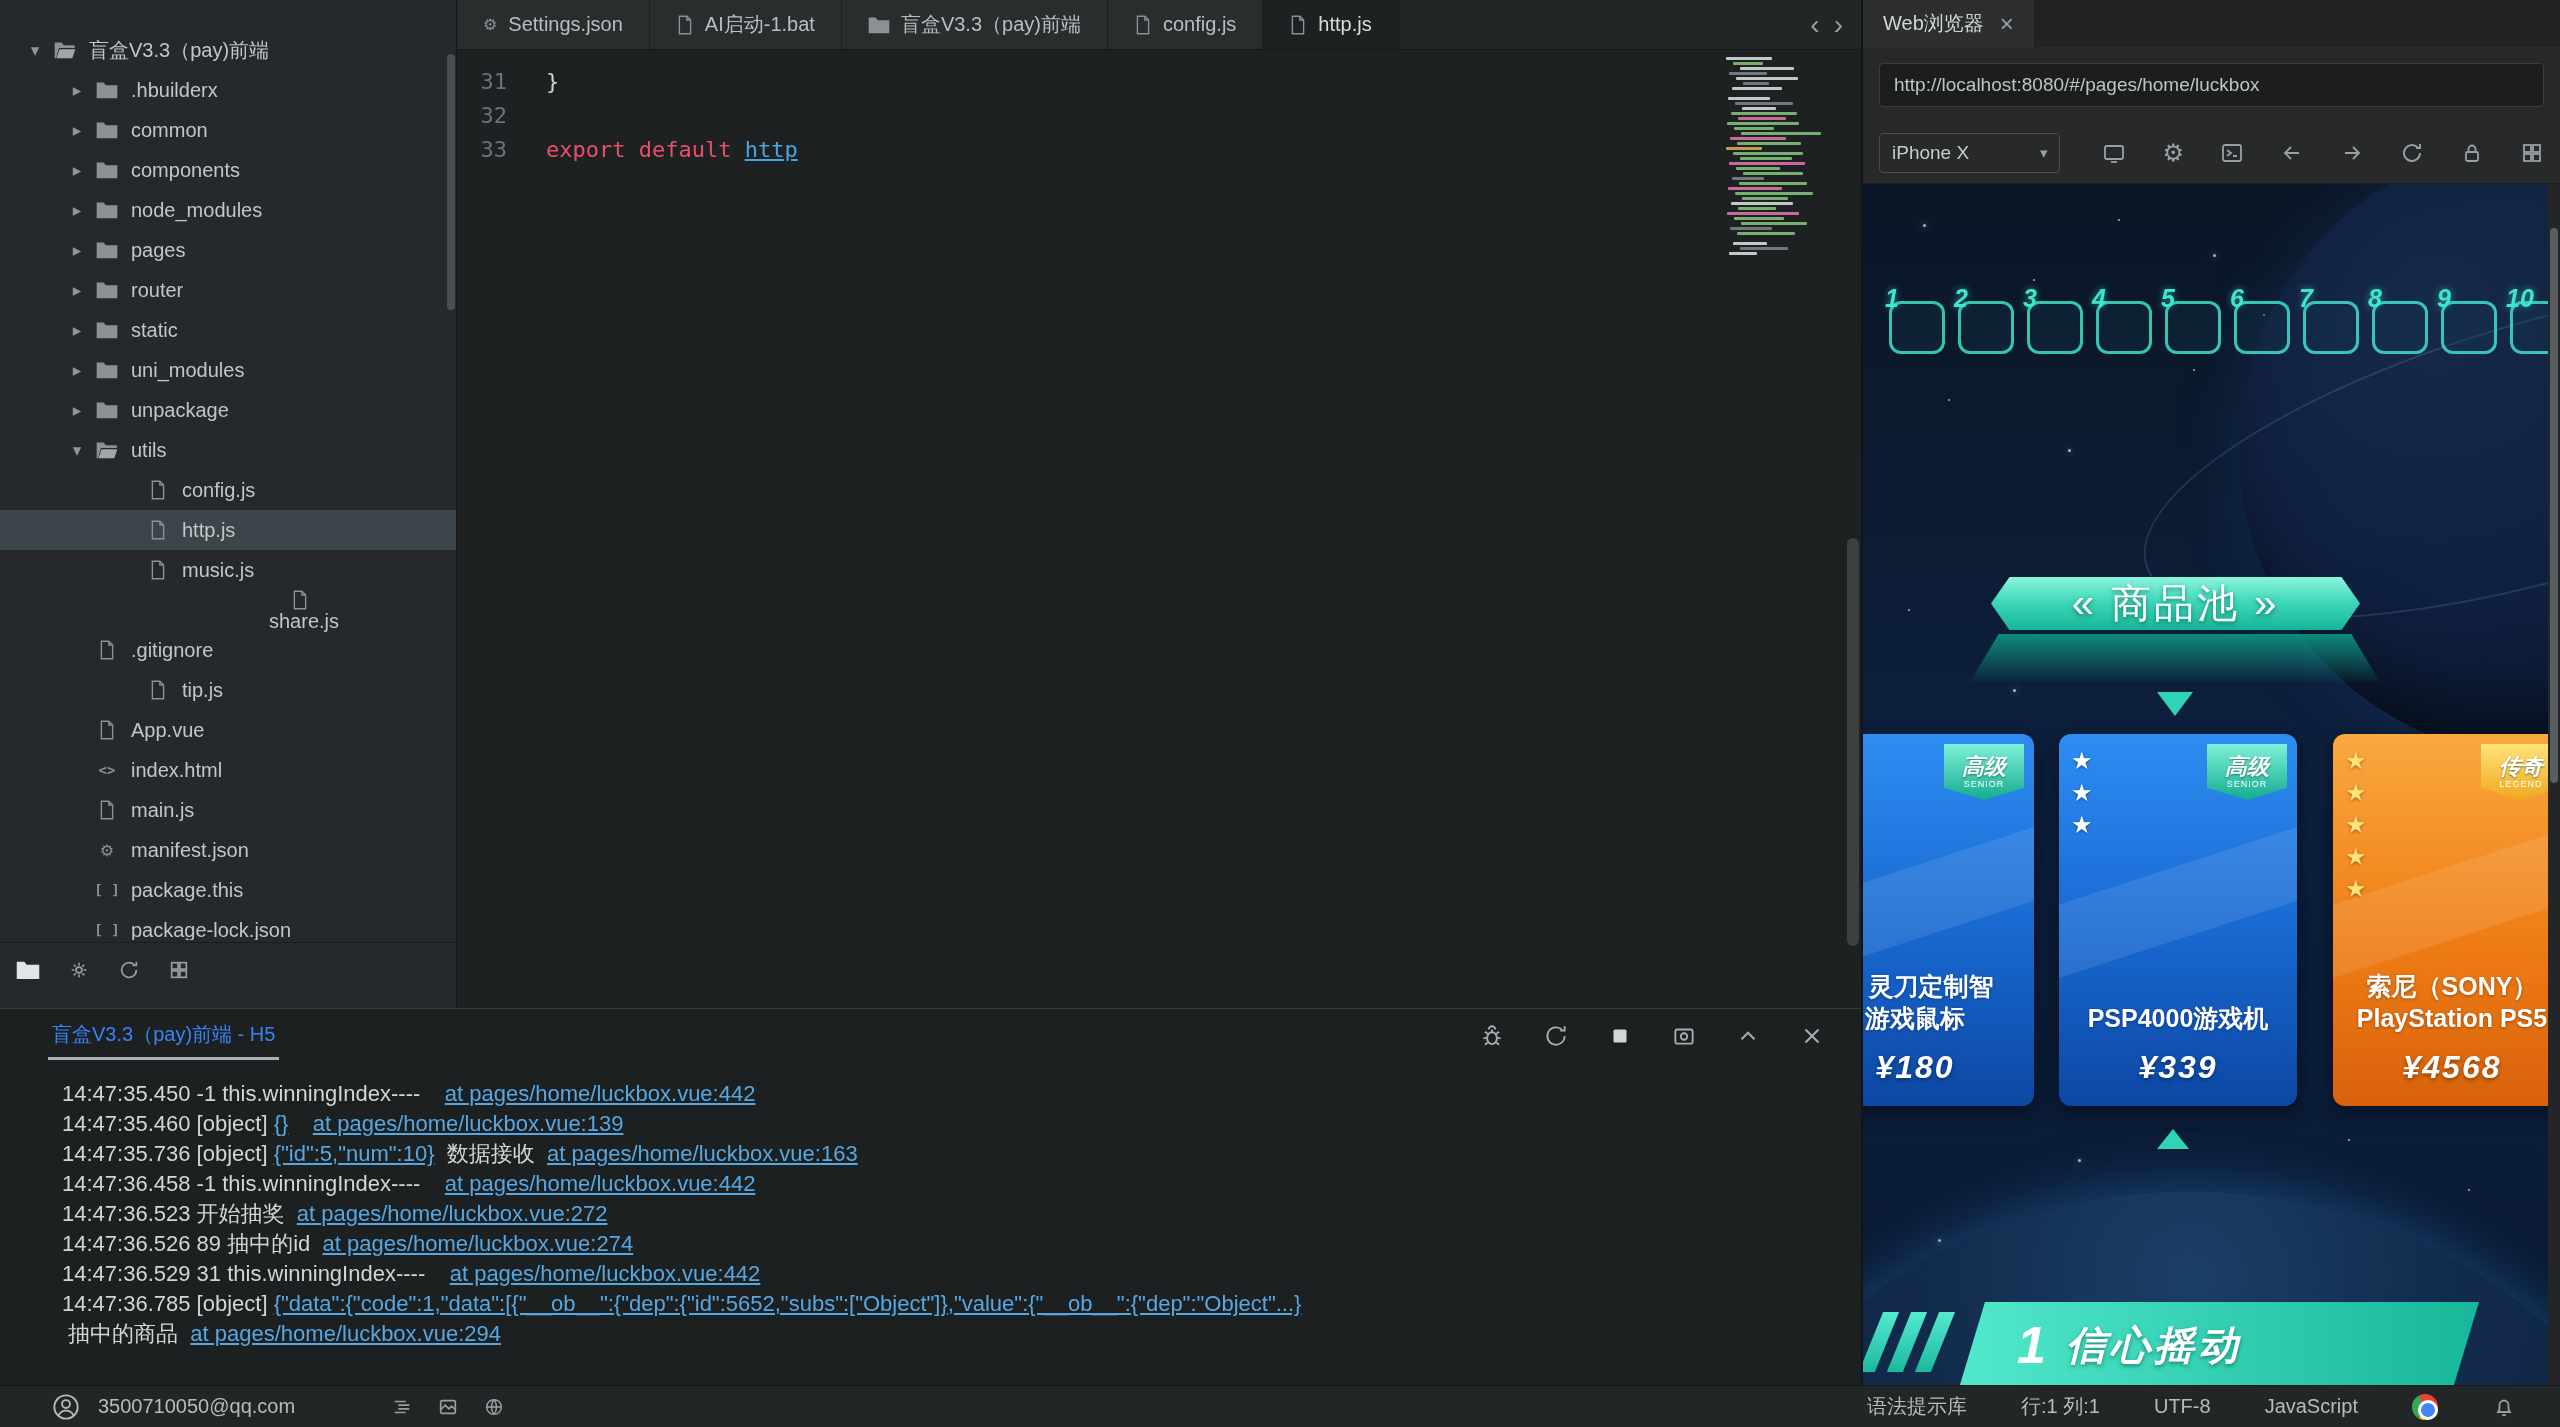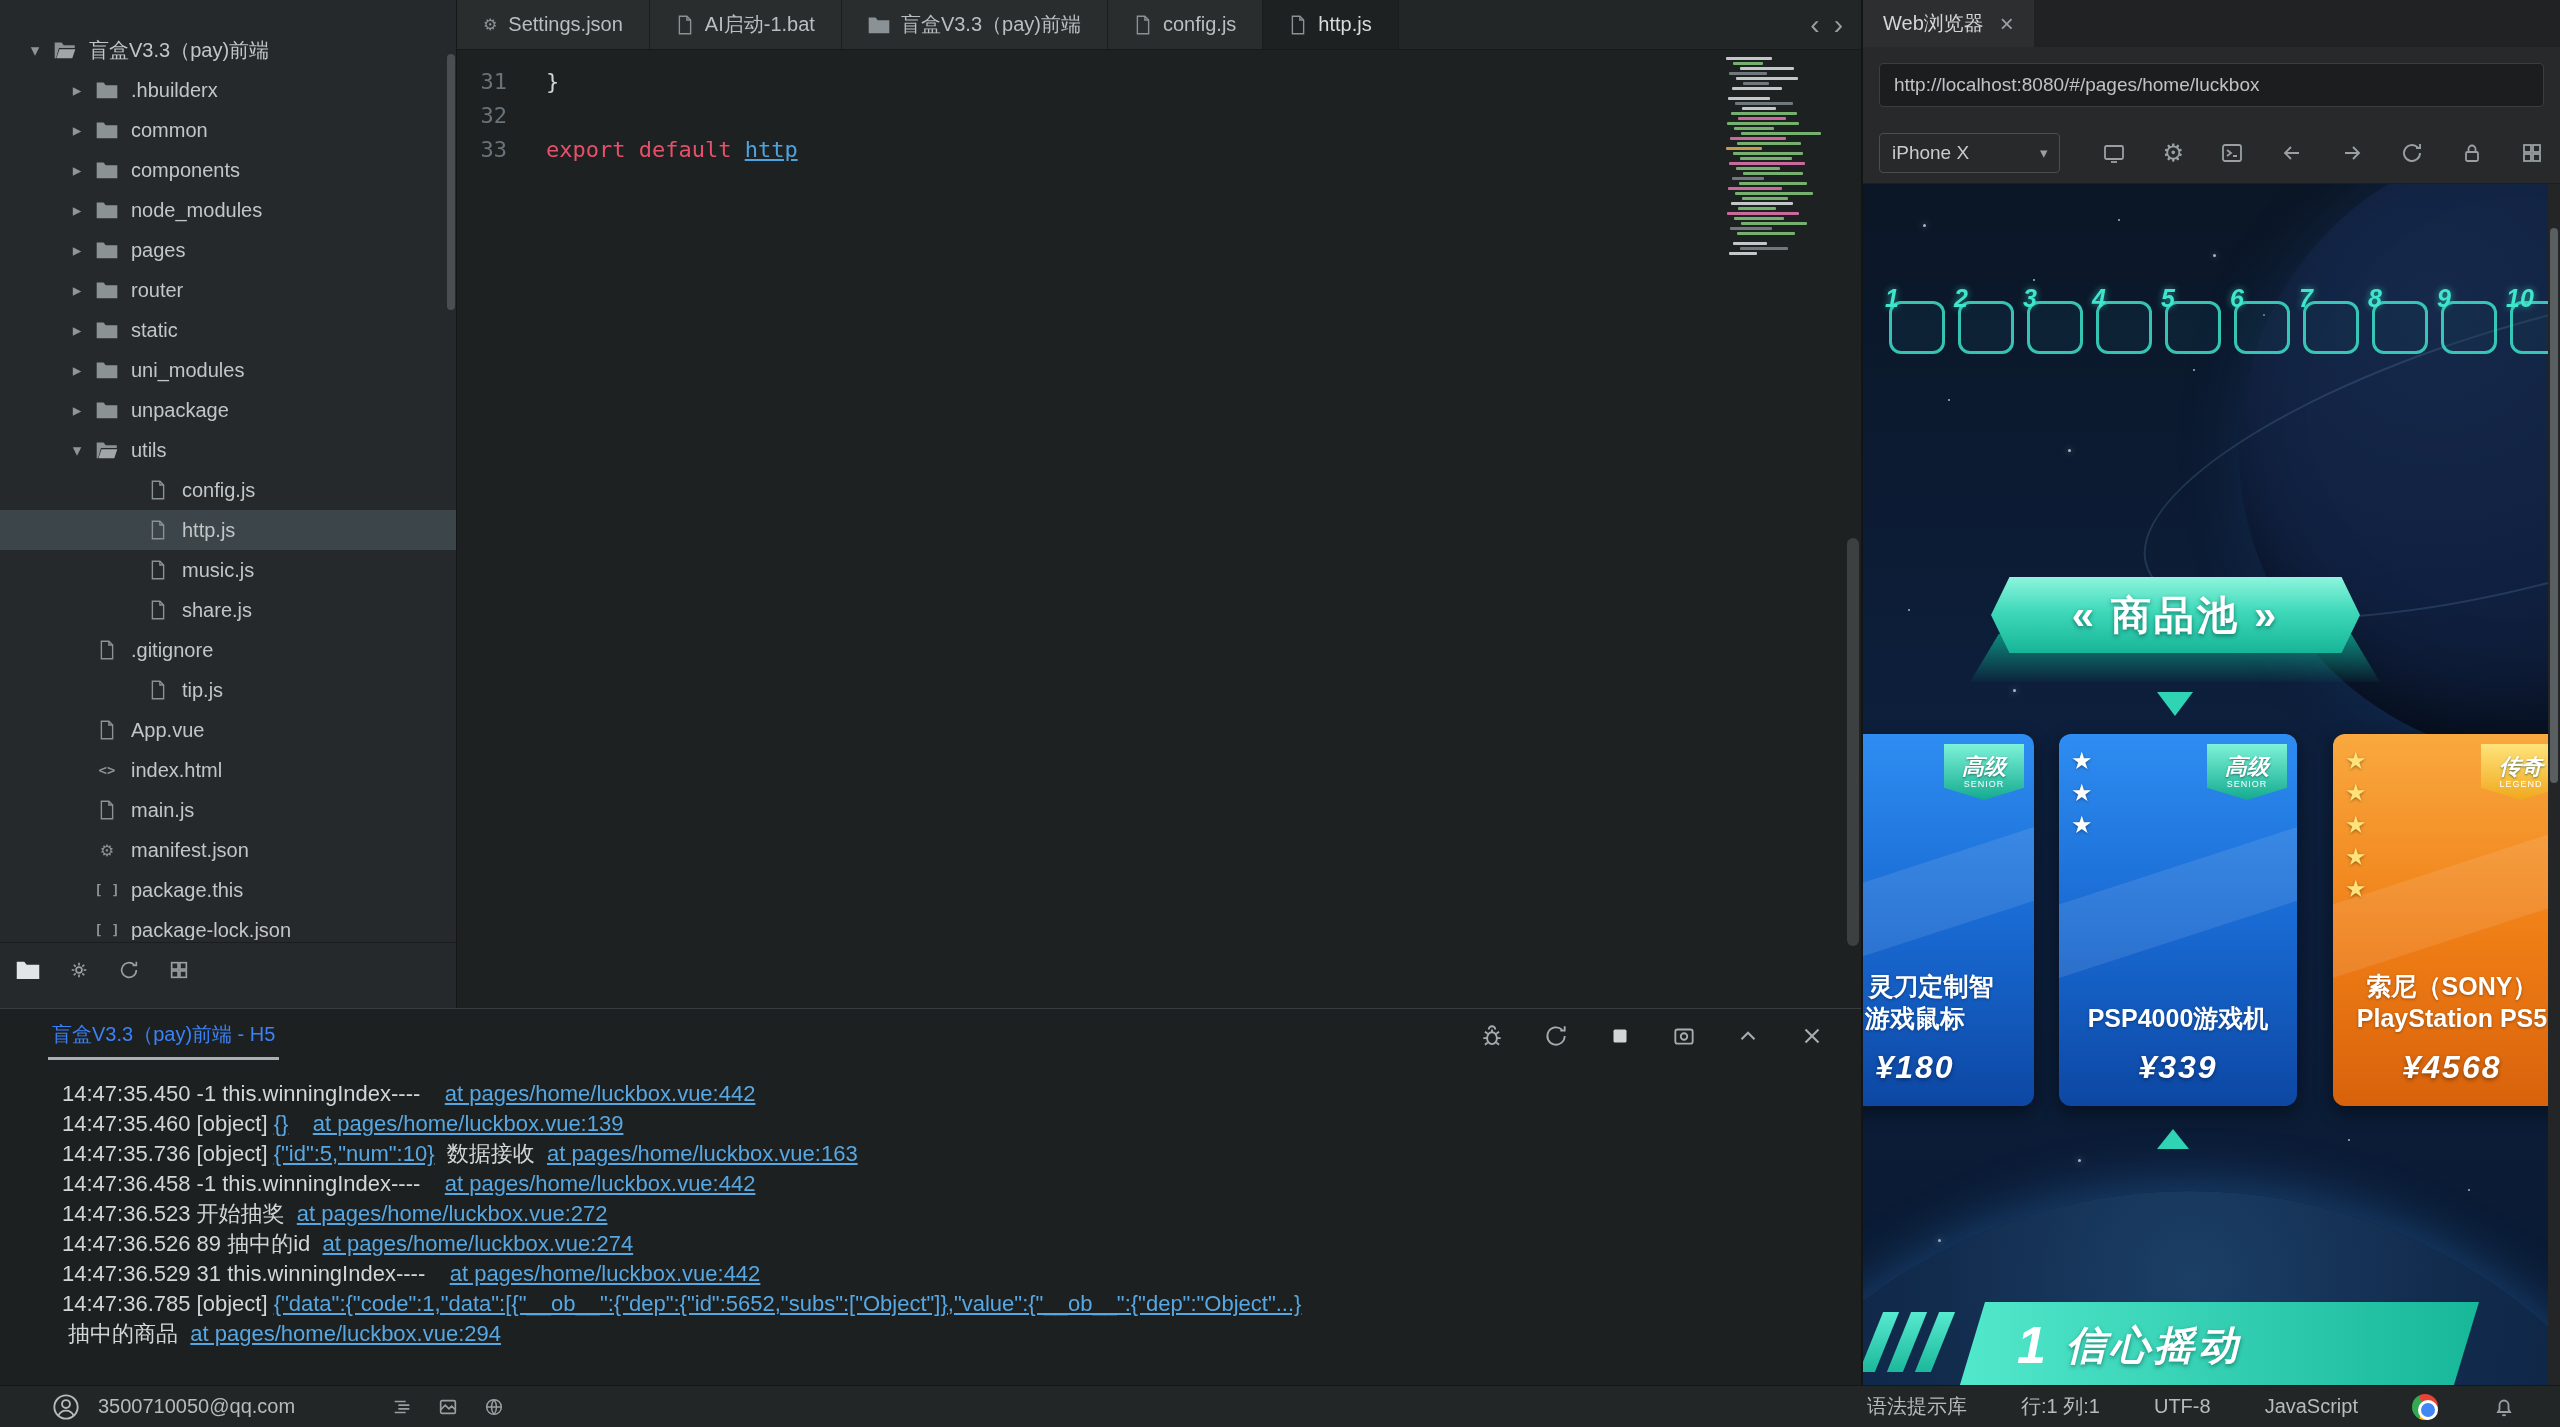--- a/index.html
+++ b/index.html
@@ -85,24 +85,24 @@
   .planet-bottom{position:absolute;left:-212px;top:1007px;width:1078px;height:1078px;border-radius:50%;
     background:radial-gradient(circle at 50% 8%,#1c3f66 0%,#122c4e 22%,#0b1d3a 55%);
     box-shadow:0 -10px 50px rgba(50,130,210,.35);}
   #slots{position:absolute;left:0;top:103px;right:0;height:70px;}
   .slot{position:absolute;top:14px;width:56px;height:53px;border:3px solid rgba(62,226,200,.85);border-radius:12px;
     background:rgba(20,60,80,.25);}
   .slot .n{position:absolute;top:-20px;left:-7px;font-size:25px;font-weight:bold;font-style:italic;color:#3fe6cc;
     text-shadow:0 0 7px rgba(63,230,204,.6);}
   #pool-platform{position:absolute;left:107px;top:450px;width:410px;height:48px;
     background:linear-gradient(180deg,rgba(14,150,132,.9),rgba(10,80,75,.12));clip-path:polygon(7% 0,93% 0,100% 100%,0 100%);}
-  #pool-banner{position:absolute;left:128px;top:393px;width:369px;height:76px;
+  #pool-banner{position:absolute;left:128px;top:393px;width:369px;height:53px;
     background:linear-gradient(180deg,#8df5dd 0%,#3fd9ba 45%,#17b598 100%);
     clip-path:polygon(5% 0,95% 0,100% 50%,95% 100%,5% 100%,0 50%);
-    display:flex;align-items:center;justify-content:center;font-size:40px;font-weight:bold;color:#fff;
+    display:flex;align-items:center;justify-content:center;font-size:40px;font-weight:normal;color:#fff;
     letter-spacing:3px;text-shadow:0 2px 4px rgba(10,90,80,.7);box-shadow:0 0 34px rgba(63,230,204,.55);}
   #pool-arrow{position:absolute;left:294px;top:508px;width:0;height:0;
     border-left:18px solid transparent;border-right:18px solid transparent;border-top:24px solid #2fd4b4;}
   #cards{position:absolute;left:0;top:0;right:0;bottom:0;}
   .card{position:absolute;top:550px;width:238px;height:372px;border-radius:12px;overflow:hidden;
     box-shadow:0 6px 18px rgba(0,0,0,.45);}
   .card.blue{background:linear-gradient(180deg,#2e8df2 0%,#1767cf 55%,#0d47a3 100%);}
   .card.orange{background:linear-gradient(180deg,#f9a93f 0%,#ef7d15 55%,#d8620c 100%);}
   .card .sheen{position:absolute;left:-30px;top:130px;width:320px;height:70px;background:rgba(255,255,255,.10);transform:rotate(-18deg);}
   .card .stars{position:absolute;left:12px;top:14px;display:flex;flex-direction:column;gap:6px;font-size:24px;color:#fff;
@@ -268,21 +268,21 @@
         </div>
         <div class="tree-row" style="padding-left: 143px;">
           <span class="ticon">
             <svg width="18" height="20" viewBox="0 0 14 16">
               <path d="M2.5 1h6l3 3v11h-9z" fill="none" stroke="#8b9296" stroke-width="1.1"></path>
               <path d="M8.5 1v3h3" fill="none" stroke="#8b9296" stroke-width="1.1"></path>
             </svg>
           </span>
           <span class="tlabel">music.js</span>
         </div>
-        <div class="tree-row" style="padding-left: 143px;">
+        <div class="tree-row" style="padding-left: 143px; flex-direction: column;">
           <span class="ticon">
             <svg width="18" height="20" viewBox="0 0 14 16">
               <path d="M2.5 1h6l3 3v11h-9z" fill="none" stroke="#8b9296" stroke-width="1.1"></path>
               <path d="M8.5 1v3h3" fill="none" stroke="#8b9296" stroke-width="1.1"></path>
             </svg>
           </span>
           <span class="tlabel">share.js</span>
         </div>
         <div class="tree-row" style="padding-left: 62px;">
           <span class="chev"></span>

